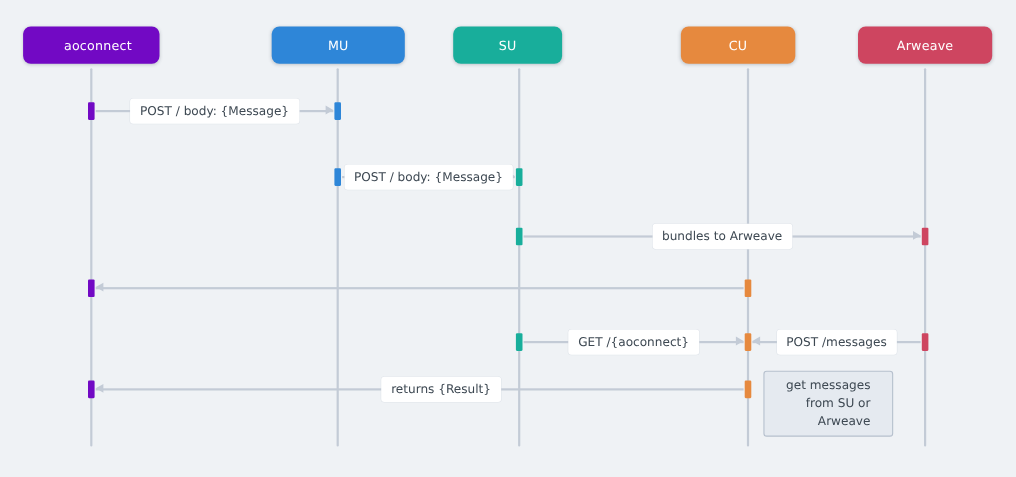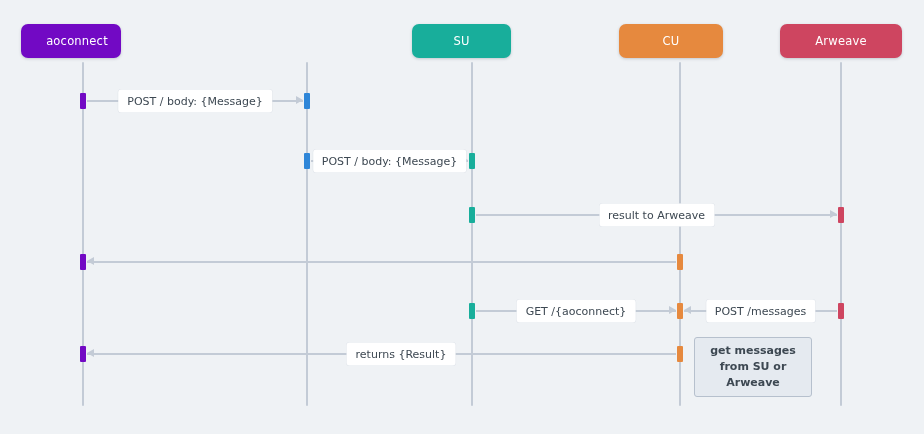--- a/index.html
+++ b/index.html
@@ -88,27 +88,26 @@
 
   
   .note-box {
     position: absolute;
     background: #e5eaf0;
     border: 1px solid #b6c0cd;
     border-radius: 3px;
     color: #3d4852;
     font-size: 11px;
     line-height: 16px;
-    text-align: center;
+    text-align: right;
     display: flex;
     align-items: center;
     justify-content: center;
     box-sizing: border-box;
     padding: 4px 6px;
-    font-weight: bold;
   }
   .note-text { white-space: pre-line; }
 </style>
 </head>
 <body>
 
 <div id="diagram" style="background: rgb(239, 242, 245);">
     <div class="lifeline" style="left: 82px; top: 62px; height: 344px; background: rgb(195, 203, 214);"></div>
     <div class="lifeline" style="left: 306px; top: 62px; height: 344px; background: rgb(195, 203, 214);"></div>
     <div class="lifeline" style="left: 471px; top: 62px; height: 344px; background: rgb(195, 203, 214);"></div>
@@ -123,21 +122,21 @@
     <div class="msg-line" style="left: 87px; width: 589px; top: 261px; background: rgb(195, 203, 214);"></div>
     <div class="arrowhead left" style="top: 257px; left: 87px;"></div>
     <div class="msg-line" style="left: 476px; width: 200px; top: 310px; background: rgb(195, 203, 214);"></div>
     <div class="arrowhead right" style="top: 306px; left: 669px;"></div>
     <div class="msg-line" style="left: 684px; width: 153px; top: 310px; background: rgb(195, 203, 214);"></div>
     <div class="arrowhead left" style="top: 306px; left: 684px;"></div>
     <div class="msg-line" style="left: 87px; width: 589px; top: 353px; background: rgb(195, 203, 214);"></div>
     <div class="arrowhead left" style="top: 349px; left: 87px;"></div>
     <div class="msg-label" style="left: 195px; top: 101px; color: rgb(61, 72, 82);">POST / body: {Message}</div>
     <div class="msg-label" style="left: 389.5px; top: 161px; color: rgb(61, 72, 82);">POST / body: {Message}</div>
-    <div class="msg-label" style="left: 656.5px; top: 215px; color: rgb(61, 72, 82);">result to Arweave</div>
+    <div class="msg-label" style="left: 656.5px; top: 215px; color: rgb(61, 72, 82);">bundles to Arweave</div>
     <div class="msg-label" style="left: 576px; top: 311px; color: rgb(61, 72, 82);">GET /{aoconnect}</div>
     <div class="msg-label" style="left: 760.5px; top: 311px; color: rgb(61, 72, 82);">POST /messages</div>
     <div class="msg-label" style="left: 401px; top: 354px; color: rgb(61, 72, 82);">returns {Result}</div>
     <div class="activation" style="left: 80px; top: 93px; height: 16px; background: rgb(114, 9, 196);"></div>
     <div class="activation" style="left: 80px; top: 254px; height: 16px; background: rgb(114, 9, 196);"></div>
     <div class="activation" style="left: 80px; top: 346px; height: 16px; background: rgb(114, 9, 196);"></div>
     <div class="activation" style="left: 304px; top: 93px; height: 16px; background: rgb(46, 134, 216);"></div>
     <div class="activation" style="left: 304px; top: 153px; height: 16px; background: rgb(46, 134, 216);"></div>
     <div class="activation" style="left: 469px; top: 153px; height: 16px; background: rgb(24, 174, 155);"></div>
     <div class="activation" style="left: 469px; top: 207px; height: 16px; background: rgb(24, 174, 155);"></div>
@@ -145,22 +144,25 @@
     <div class="activation" style="left: 677px; top: 254px; height: 16px; background: rgb(230, 137, 62);"></div>
     <div class="activation" style="left: 677px; top: 303px; height: 16px; background: rgb(230, 137, 62);"></div>
     <div class="activation" style="left: 677px; top: 346px; height: 16px; background: rgb(230, 137, 62);"></div>
     <div class="activation" style="left: 838px; top: 207px; height: 16px; background: rgb(206, 69, 96);"></div>
     <div class="activation" style="left: 838px; top: 303px; height: 16px; background: rgb(206, 69, 96);"></div>
     <div class="note-box" style="left: 694px; top: 337px; width: 118px; height: 60px;">
       <span class="note-text">get messages
 from SU or
 Arweave</span>
     </div>
-    <div class="actor-box" style="left: 21px; width: 100px; top: 24px; background: rgb(114, 9, 196); padding-left: 12px;">
+    <div class="actor-box" style="left: 21px; width: 124px; top: 24px; background: rgb(114, 9, 196); padding-left: 12px;">
       <span class="actor-label">aoconnect</span>
+    </div>
+    <div class="actor-box" style="left: 247px; width: 121px; top: 24px; background: rgb(46, 134, 216);">
+      <span class="actor-label">MU</span>
     </div>
     <div class="actor-box" style="left: 412px; width: 99px; top: 24px; background: rgb(24, 174, 155);">
       <span class="actor-label">SU</span>
     </div>
     <div class="actor-box" style="left: 619px; width: 104px; top: 24px; background: rgb(230, 137, 62);">
       <span class="actor-label">CU</span>
     </div>
     <div class="actor-box" style="left: 780px; width: 122px; top: 24px; background: rgb(206, 69, 96);">
       <span class="actor-label">Arweave</span>
     </div>

